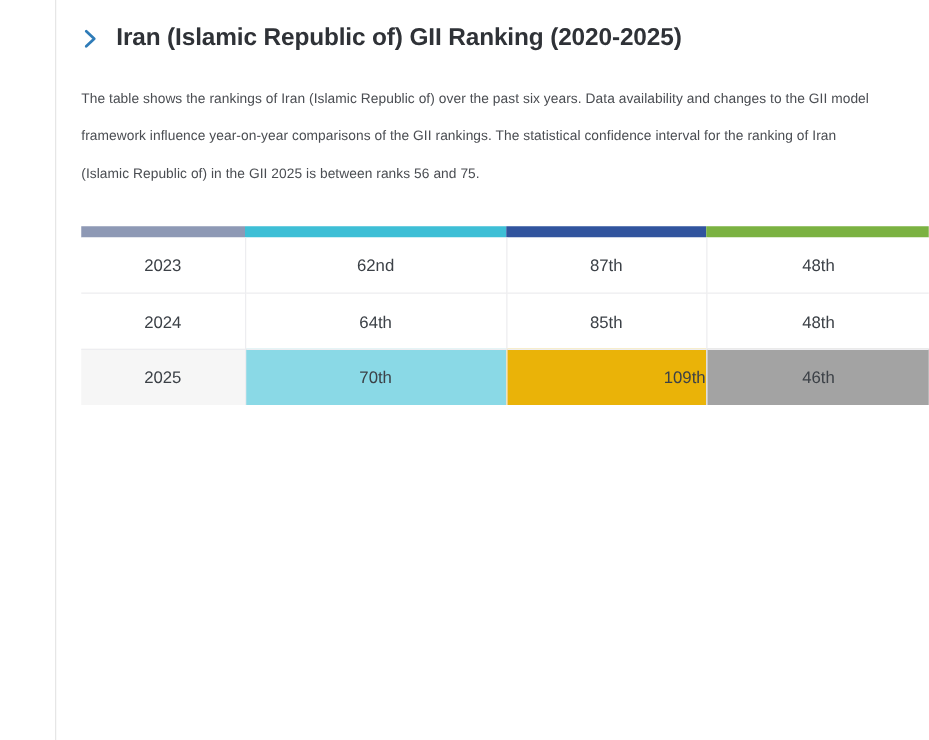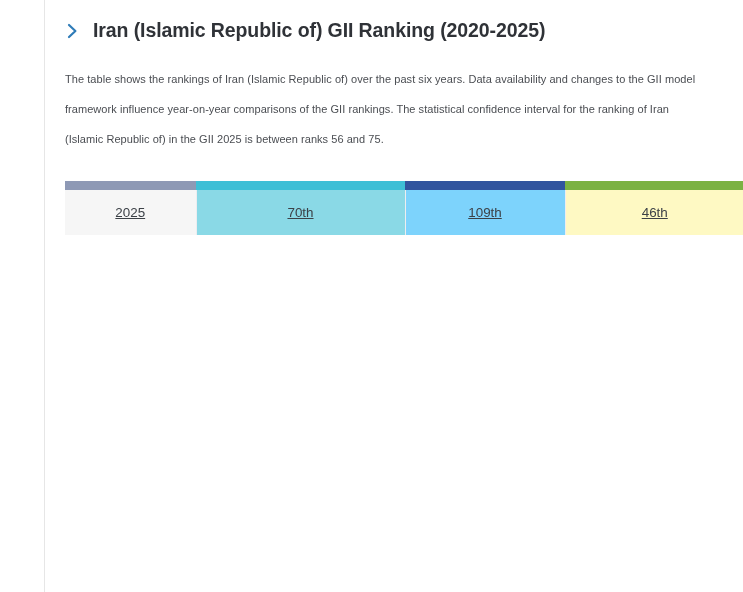--- a/index.html
+++ b/index.html
@@ -117,28 +117,28 @@
     text-align: center;
     vertical-align: middle;
     font-size: 13.4px;
     color: #3c4147;
     background: #ffffff;
     border-bottom: 1px solid #ededf0;
     border-right: 1px solid #ededf0;
     padding: 0;
   }
   tbody td:last-child { border-right: none; }
-  tbody tr:last-child td { border-bottom: 1px solid #ededf0; text-decoration: underline; }
+  tbody tr:last-child td { border-bottom: 1px solid #ededf0; }
 
   
   tbody tr.current-row td { border-bottom: none; }
   td.hl-year    { background: #f6f6f6; }
   td.hl-gii     { background: #8ad9e6; margin-top: 12px; }
-  td.hl-inputs  { background: #7dd3fc; }
-  td.hl-outputs { background: #fef9c3; }
+  td.hl-inputs  { background: #eab308; text-align: right; }
+  td.hl-outputs { background: #a3a3a3; }
 
   
   col.c-year    { width: 131px; }
   col.c-gii     { width: 209px; }
   col.c-inputs  { width: 160px; }
   col.c-outputs { width: 179px; }
 </style>
 </head>
 <body>
 
@@ -167,20 +167,32 @@
           </colgroup>
           <thead>
             <tr class="color-bar-row">
               <th class="bar-year"></th>
               <th class="bar-gii"></th>
               <th class="bar-inputs"></th>
               <th class="bar-outputs"></th>
             </tr>
           </thead>
           <tbody id="table-body">
+              <tr>
+                <td>2023</td>
+                <td>62nd</td>
+                <td>87th</td>
+                <td>48th</td>
+              </tr>
+              <tr>
+                <td>2024</td>
+                <td>64th</td>
+                <td>85th</td>
+                <td>48th</td>
+              </tr>
               <tr class="current-row">
                 <td class="hl-year">2025</td>
                 <td class="hl-gii">70th</td>
                 <td class="hl-inputs">109th</td>
                 <td class="hl-outputs">46th</td>
               </tr>
             </tbody>
         </table>
       </div>
 

